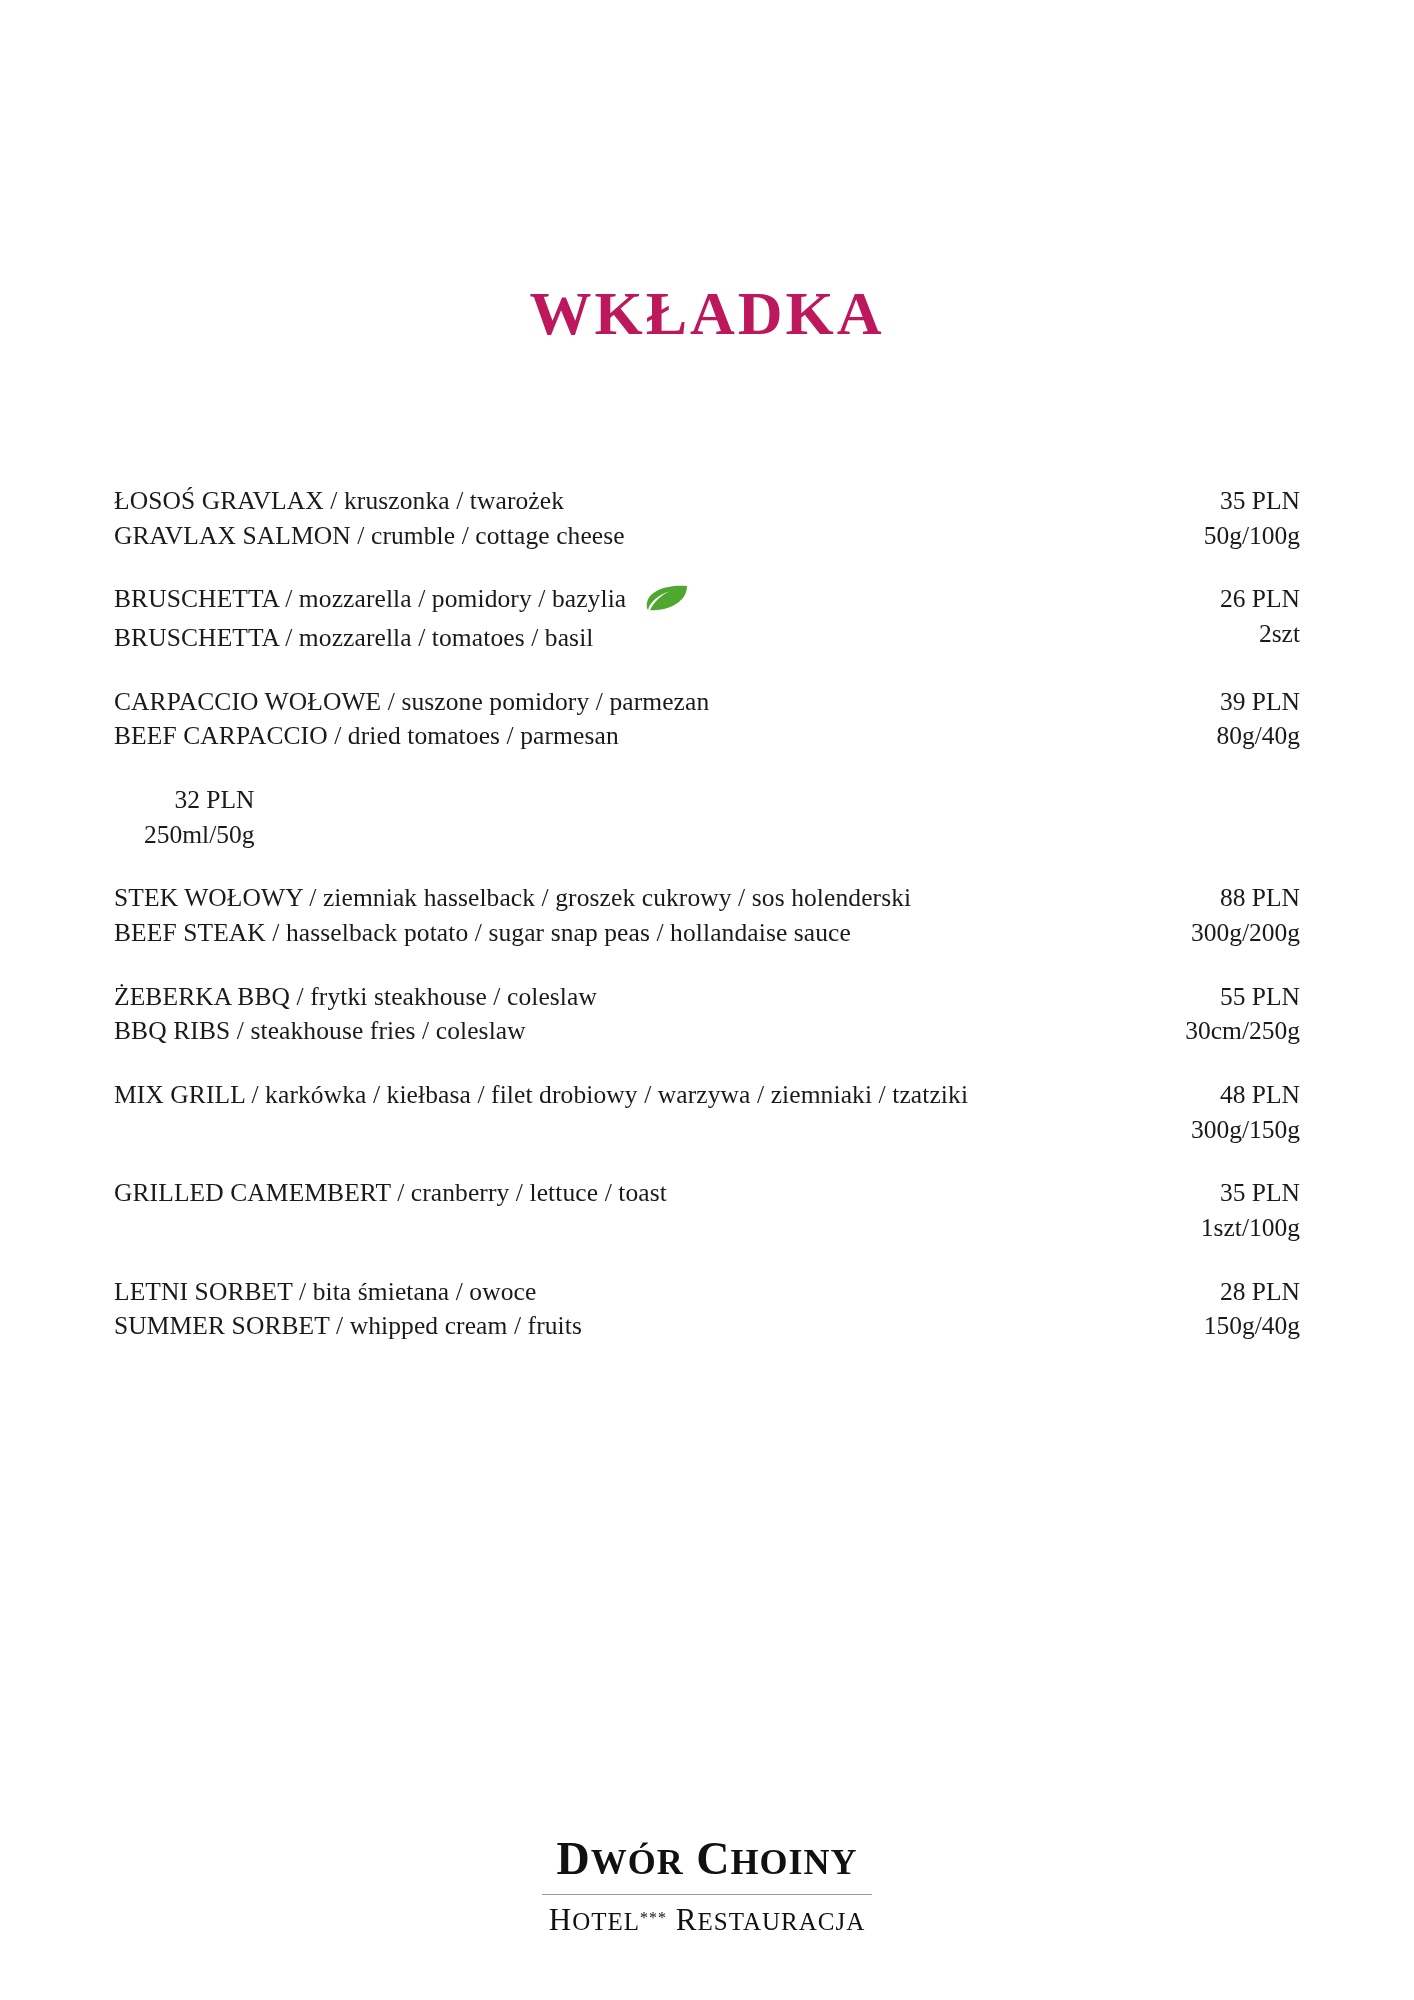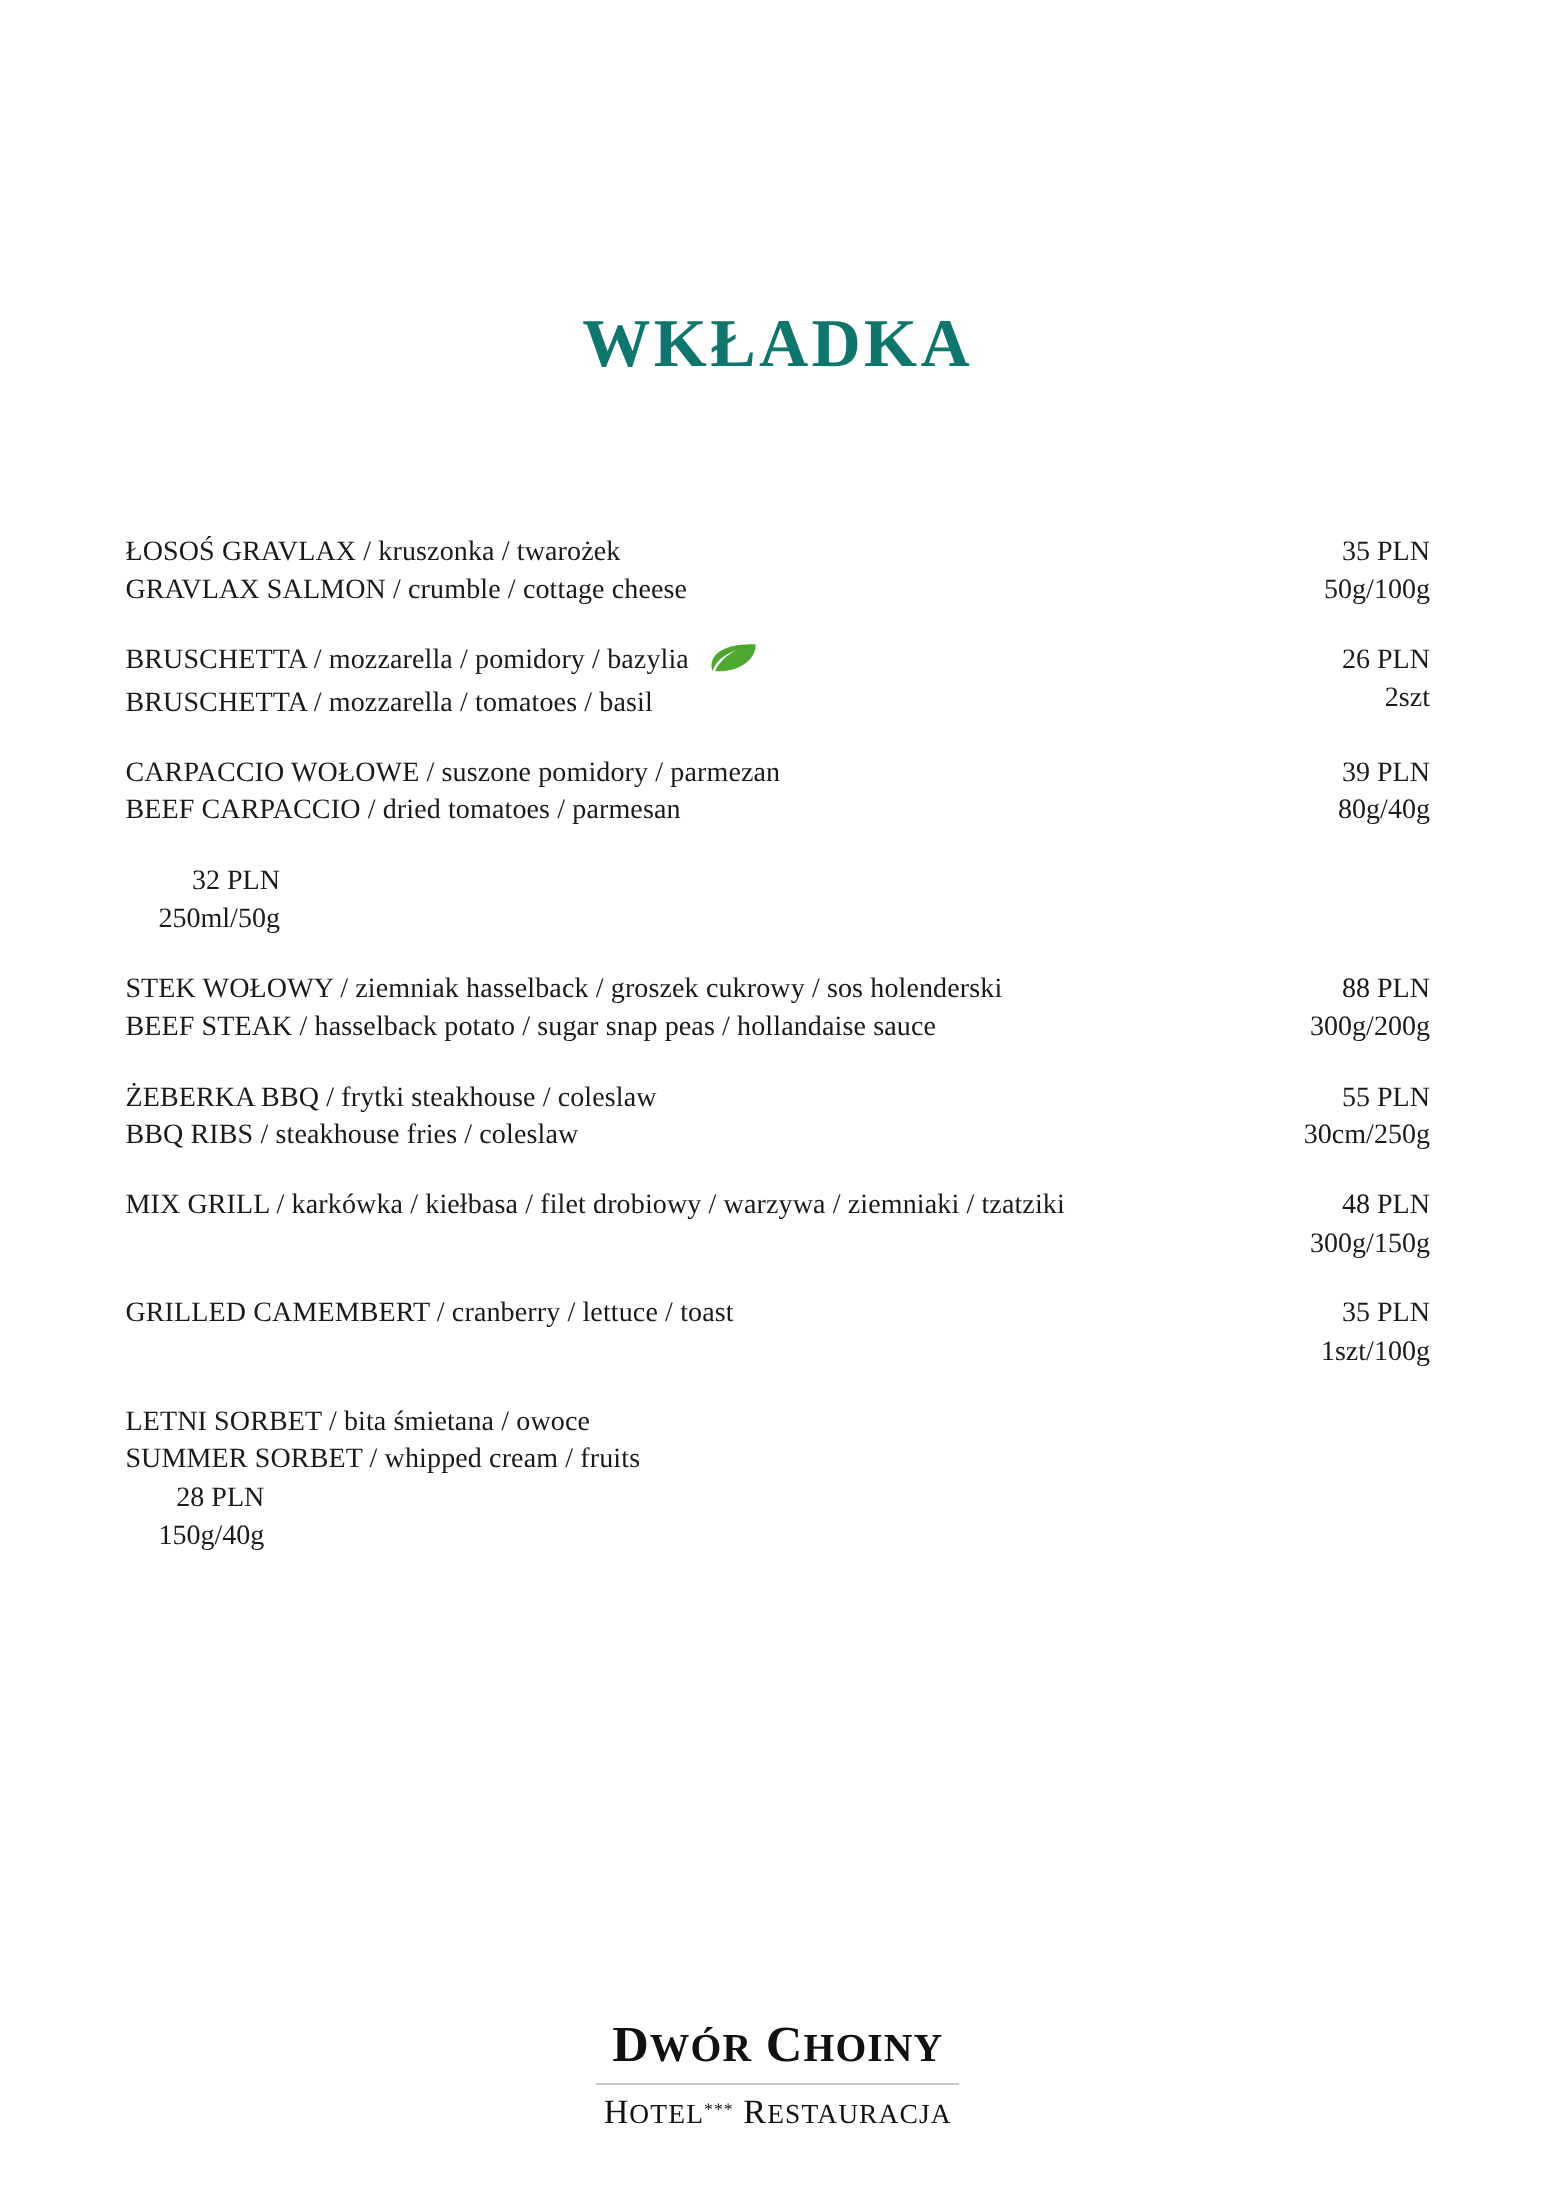--- a/index.html
+++ b/index.html
@@ -20,34 +20,34 @@
     inset: 0;
     padding: 0;
   }
   .title {
     text-align: center;
     font-family: "Liberation Serif", serif;
     font-weight: bold;
     font-size: 62px;
     letter-spacing: 3px;
     margin-top: 278px;
-    color: #0f766e;
+    color: #be185d;
   }
   .menu {
     margin: 0 auto;
     margin-top: 135px;
     width: 1186px;
   }
   .item {
     display: flex;
     align-items: flex-start;
     justify-content: space-between;
     margin-bottom: 29px;
   }
-  .item:last-child { margin-bottom: 16px; flex-direction: column; }
+  .item:last-child { margin-bottom: 16px; }
   .names {
     flex: 1 1 auto;
     min-width: 0;
   }
   .line-pl, .line-en {
     font-size: 25.5px;
     line-height: 1.36;
     white-space: nowrap;
   }
   .line-pl {

